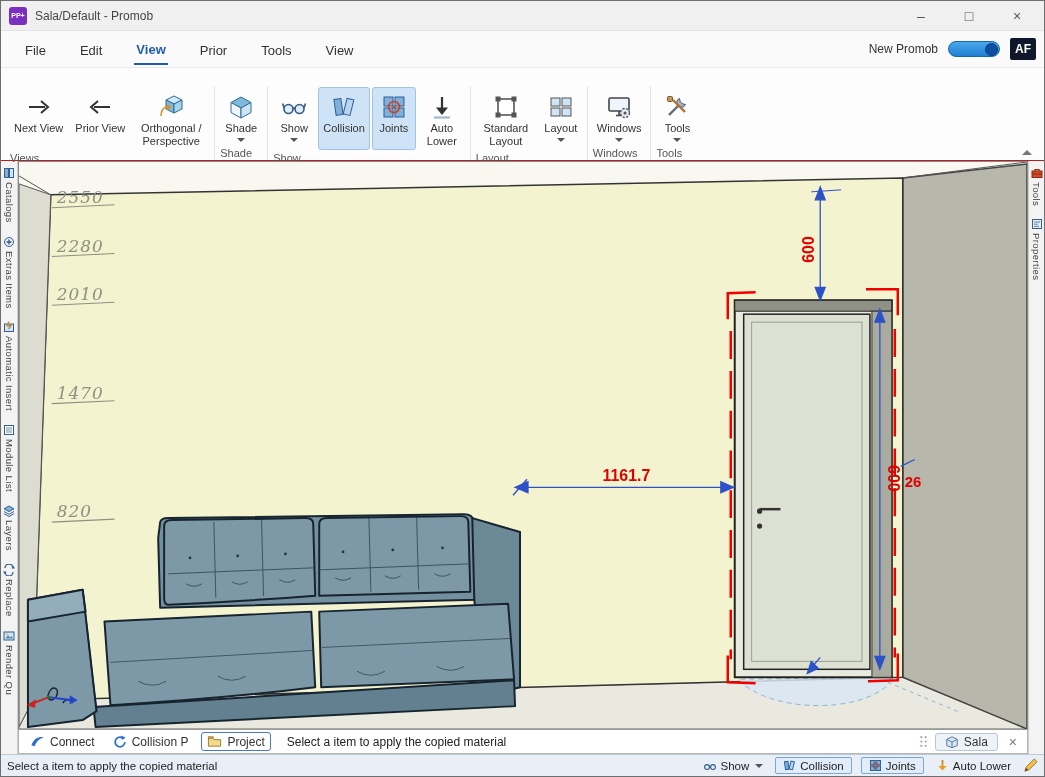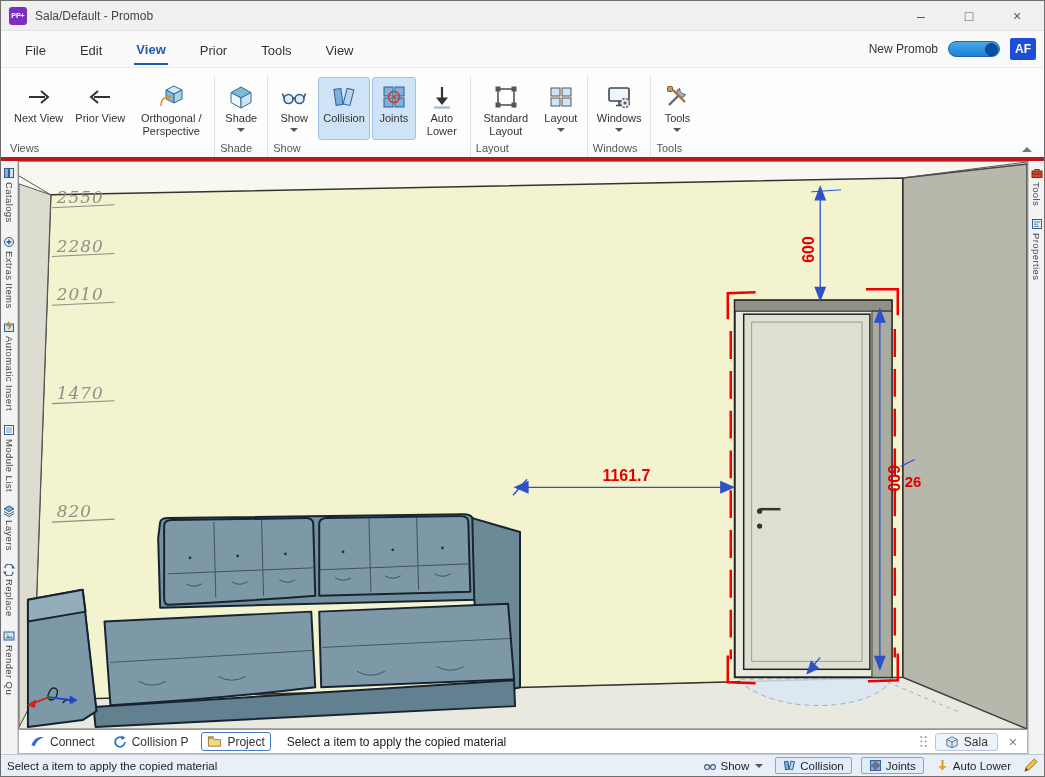--- a/index.html
+++ b/index.html
@@ -20,26 +20,26 @@
   .menubar { height:36px; background:#fafafa; display:flex; align-items:center;
              padding:0 8px 0 22px; gap:30px; font-size:13px; color:#333; flex:0 0 auto; }
   .menu-item { cursor:pointer; padding:8px 2px 6px; }
   .menu-item.active { color:#1f5bb5; font-weight:bold; border-bottom:2px solid #1f5bb5; }
   .menu-right { margin-left:auto; display:flex; align-items:center; gap:10px;justify-content:flex-end; }
   .np-label { font-size:12px; color:#333; }
   .toggle { width:52px; height:16px; border-radius:9px; position:relative;
             background:linear-gradient(#4aa8e8,#1f7fd4); border:1px solid #1668b0; cursor:pointer;}
   .toggle .knob { position:absolute; right:1px; top:0.5px; width:13px; height:13px;
                   border-radius:50%; background:#0d4f9e; border:1px solid #0a3f80; }
-  .brand { width:26px; height:22px; background:#1d4ed8; color:#fff; font-weight:bold;
+  .brand { width:26px; height:22px; background:#0f172a; color:#fff; font-weight:bold;
            font-size:12px; display:grid; place-items:center; border-radius:2px; }
 
   
   .ribbon { height:94px; background:#fdfdfd; border-top:1px solid #ececec;
-            border-bottom:4px solid #b91c1c; display:flex; padding:8px 4px 0;
+            border-bottom:1px solid #b91c1c; display:flex; padding:18px 4px 0;
             position:relative; flex:0 0 auto; }
   .rgroup { display:flex; flex-direction:column; padding:0 3px; border-right:1px solid #e3e3e3; }
   .rbuttons { display:flex; align-items:stretch; flex:1; }
   .rgroup-label { text-align:left; font-size:11px; color:#555; padding:1px 2px 3px; }
   .rbtn { display:flex; flex-direction:column; align-items:center; min-width:44px; max-width:76px;
           padding:4px 4px 2px; margin:1px; border-radius:3px; font-size:11px; color:#333;
           text-align:center; line-height:1.15; border:1px solid transparent; cursor:pointer; }
   .rbtn.active { background:#cfe3f6; border-color:#a0c4e8; }
   .rbtn .icon { height:30px; display:flex; align-items:center; justify-content:center; }
   .chev { width:0; height:0; border-left:4px solid transparent; border-right:4px solid transparent;

